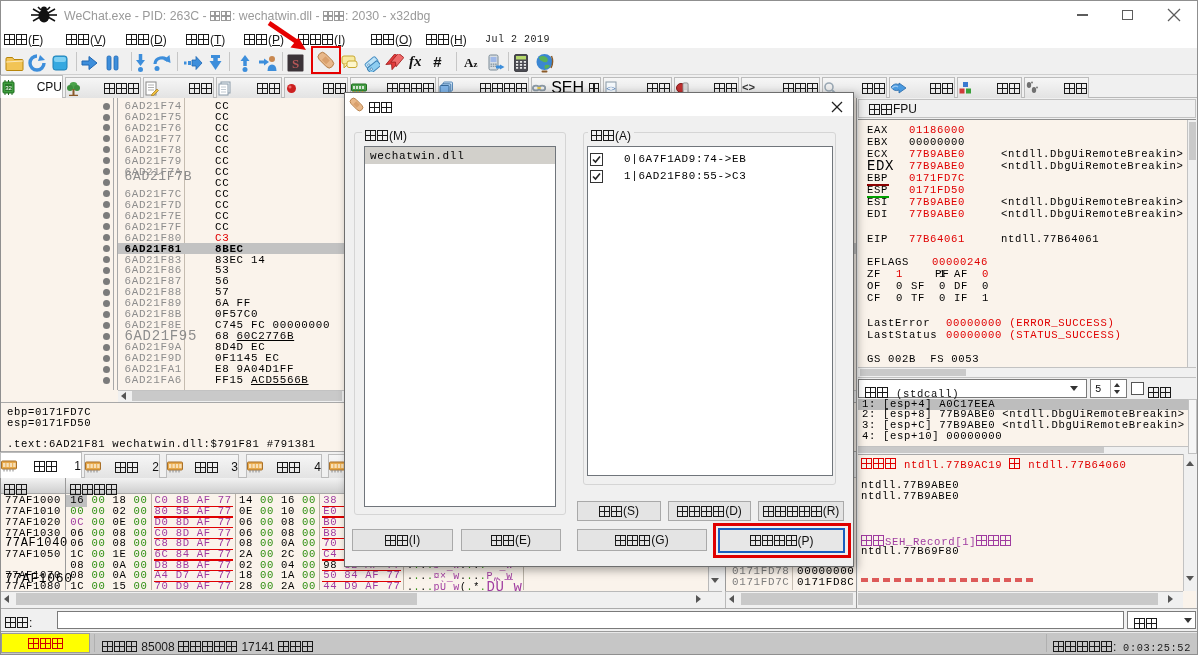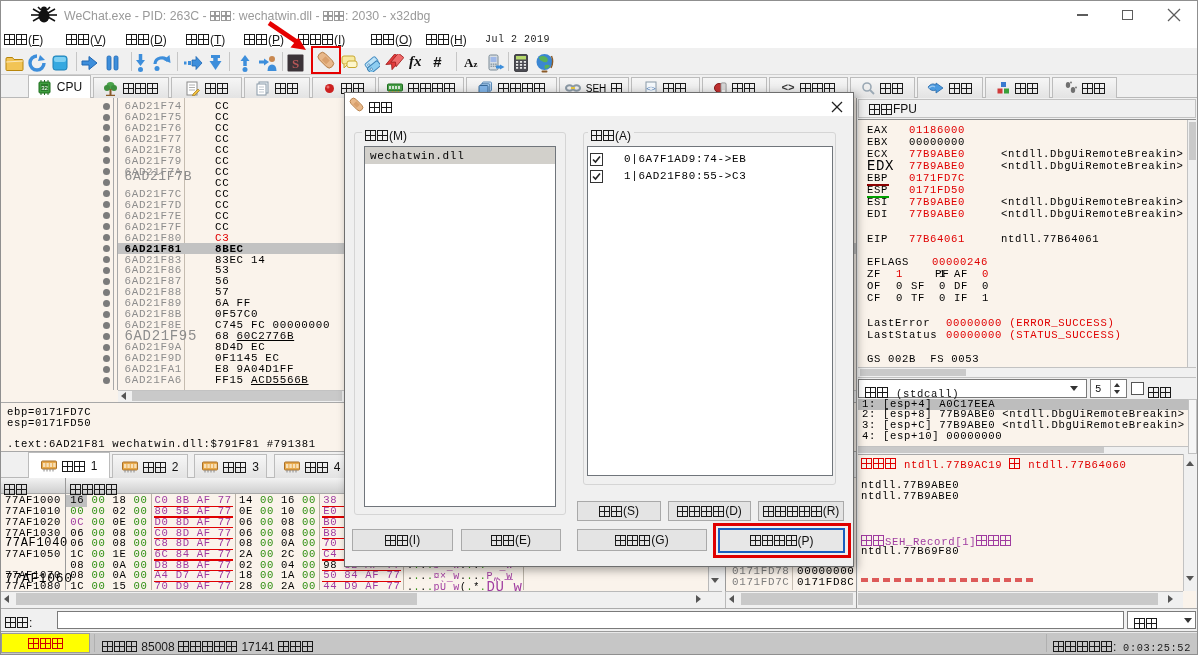--- a/index.html
+++ b/index.html
@@ -4,22 +4,22 @@
 * { margin:0; padding:0; box-sizing:border-box; }
 html,body { width:1198px; height:655px; overflow:hidden; background:#fff; }
 body { font-family:"Liberation Sans", sans-serif; position:relative; }
 .a { position:absolute; }
 .mono { font-family:"Liberation Mono", monospace; }
 i.h { display:inline-block; vertical-align:-1px; border:1px solid var(--c,#1a1a1a); margin-right:1px;
   background:
    linear-gradient(to right, transparent 42%, var(--c,#1a1a1a) 42%, var(--c,#1a1a1a) 58%, transparent 58%),
    linear-gradient(to bottom, transparent 42%, var(--c,#1a1a1a) 42%, var(--c,#1a1a1a) 58%, transparent 58%);
 }
-.tab { position:absolute; display:flex; align-items:center; justify-content:center;
-  background:linear-gradient(#f6f6f6,#e3e3e3); border:1px solid #bcbcbc; border-bottom:none; gap:5px;margin-left:28px; }
+.tab { position:absolute; display:flex; align-items:center; justify-content:space-between;
+  background:linear-gradient(#f6f6f6,#e3e3e3); border:1px solid #bcbcbc; border-bottom:none; gap:5px; }
 .tab.sel { background:#fff; z-index:3; }
 .vline { position:absolute; width:1px; background:#c6c6c6; }
 .btn { position:absolute; background:#e4e4e4; border:1px solid #a9a9a9; display:flex; align-items:center; justify-content:center; font-size:12px; color:#111; }
 .sb { position:absolute; background:#f0f0f0; }
 .sbt { position:absolute; background:#c9c9c9; }
 
 </style></head><body>
 <div class="a" style="left:0;top:0;width:1198px;height:655px;border:1px solid #8f8f8f;background:#f0f0f0;z-index:0"></div>
 <div class="a" style="left:1px;top:1px;width:1196px;height:47px;background:#fff"></div>
 <svg class="a" style="left:29px;top:6px" width="30" height="18" viewBox="0 0 30 18">
@@ -273,21 +273,21 @@
     <span><i class="h" style="width:11px;height:11px;--c:#1a1a1a;margin-top:0px"></i><i class="h" style="width:11px;height:11px;--c:#1a1a1a;margin-top:0px"></i><i class="h" style="width:11px;height:11px;--c:#1a1a1a;margin-top:0px"></i><i class="h" style="width:11px;height:11px;--c:#1a1a1a;margin-top:0px"></i></span>
   </div>
 <div class="tab" style="left:531px;top:77px;width:70px;height:21px">
     <svg width="16" height="12" viewBox="0 0 16 12">
       <g fill="none" stroke="#8a98a4" stroke-width="2">
         <ellipse cx="4.5" cy="6" rx="3.5" ry="2.8"></ellipse>
         <ellipse cx="11.5" cy="6" rx="3.5" ry="2.8"></ellipse>
       </g>
       <path d="M6 6 L10 6" stroke="#e8c840" stroke-width="2"></path>
     </svg>
-    <span style="font-size:10px">SEH</span>
+    <span style="font-size:16px">SEH</span>
     <i class="h" style="width:11px;height:11px;--c:#1a1a1a;margin-top:0px"></i>
   </div>
 <div class="tab" style="left:603px;top:77px;width:69px;height:21px">
     <svg width="14" height="14" viewBox="0 0 14 14">
       <rect x="2" y="1" width="10" height="12" fill="#f4f8fb" stroke="#8a9aa8"></rect>
       <text x="7" y="10" font-size="8" fill="#4a7ab8" text-anchor="middle" font-family="Liberation Mono">&lt;&gt;</text>
     </svg>
     <span><i class="h" style="width:11px;height:11px;--c:#1a1a1a;margin-top:0px"></i><i class="h" style="width:11px;height:11px;--c:#1a1a1a;margin-top:0px"></i></span>
   </div>
 <div class="tab" style="left:674px;top:77px;width:65px;height:21px">

